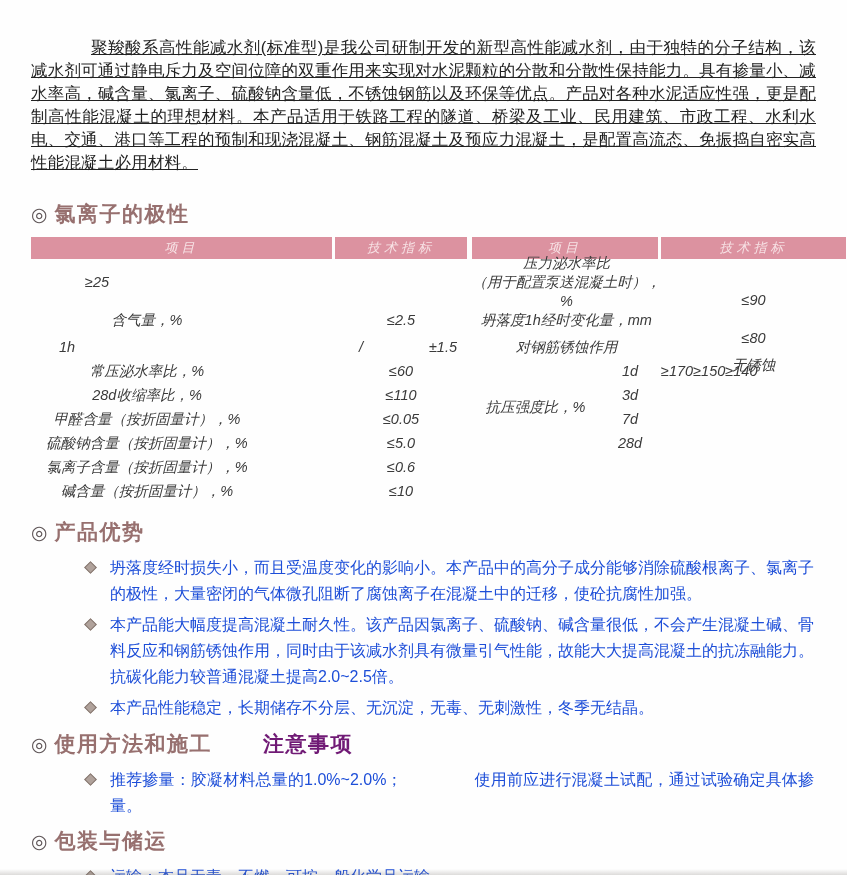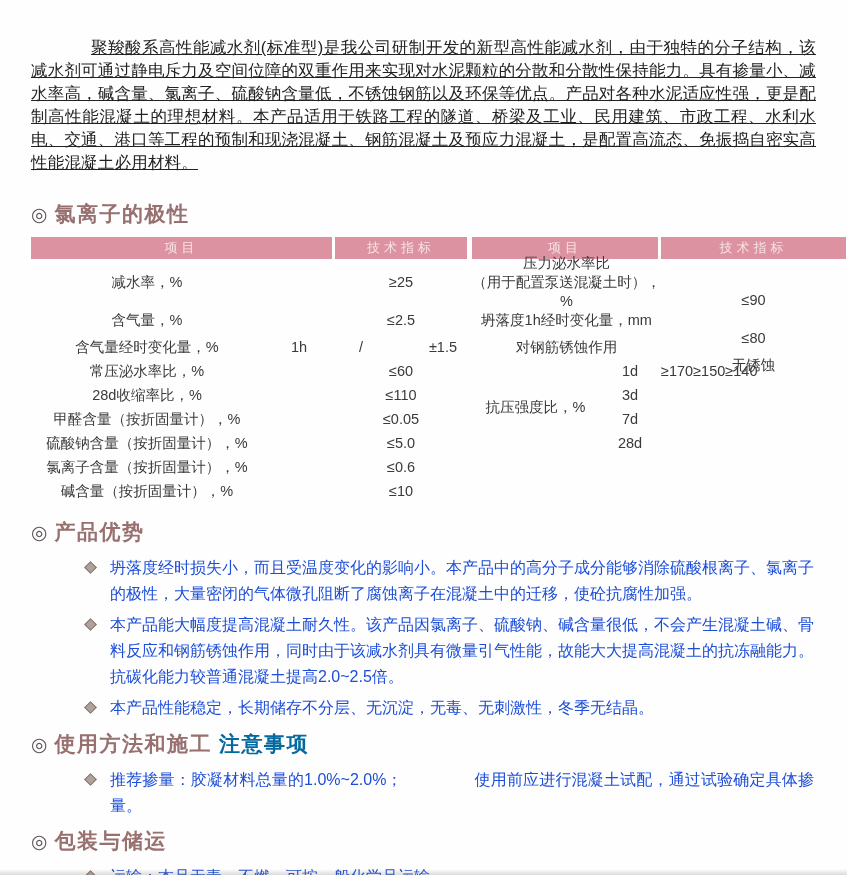--- a/index.html
+++ b/index.html
@@ -19,27 +19,27 @@
     text-align:justify; text-indent:60px; letter-spacing:0.2px;text-decoration:underline;
   }
   
   .section-heading {
     display:flex; align-items:center; gap:7px;
     font-size:21px; font-weight:bold; color:#97706f; letter-spacing:1.5px;
   }
   .section-heading .marker {
     color:#5d5456; font-weight:normal; font-size:19px; letter-spacing:0;
   }
-  .heading-faded { color:#0369a1; }
+  .heading-faded { color:#701a75;margin-left:44px; }
   .mt-perf { margin-top:26px; }
   .mt-adv  { margin-top:15px; }
   .mt-use  { margin-top:9px; }
   .mt-pack { margin-top:8px; }
   
-  .tables { display:flex; margin-top:9px; }
+  .tables { display:flex; margin-top:9px;font-style:italic; }
   .ptable { display:flex; flex-direction:column; }
   .t-left  { width:436px; margin-right:5px; }
   .t-right { width:374px; }
   .thead { display:flex; height:22px; }
   .th {
     background:#dc92a0; color:#f7e2e5; font-size:13px; letter-spacing:4px;
     display:flex; align-items:center; justify-content:center;
   }
   .t-left  .th.c-item { width:301px; margin-right:3px; }
   .t-left  .th.c-spec { width:132px; }
@@ -92,36 +92,31 @@
 
   <div class="tables">
 
     <div class="ptable t-left">
       <div class="thead">
         <div class="th c-item">项目</div>
         <div class="th c-spec">技术指标</div>
       </div>
       <div class="tbody">
         <div class="trow h-46">
-          <div class="td-item">
-              <span class="lbl">减水率，%</span>
-              <span class="sub"></span>
-            </div>
           <div class="td-spec">≥25</div>
         </div>
         <div class="trow h-30">
           <div class="td-item">
               <span class="lbl">含气量，%</span>
               <span class="sub"></span>
             </div>
           <div class="td-spec">≤2.5</div>
         </div>
         <div class="trow h-24">
           <div class="td-item">
-              <span class="lbl">含气量经时变化量，%</span>
               <span class="sub">1h</span>
             </div>
           <div class="td-spec split">
               <span>/</span>
               <span>±1.5</span>
             </div>
         </div>
         <div class="trow h-24">
           <div class="td-item">
               <span class="lbl">常压泌水率比，%</span>

